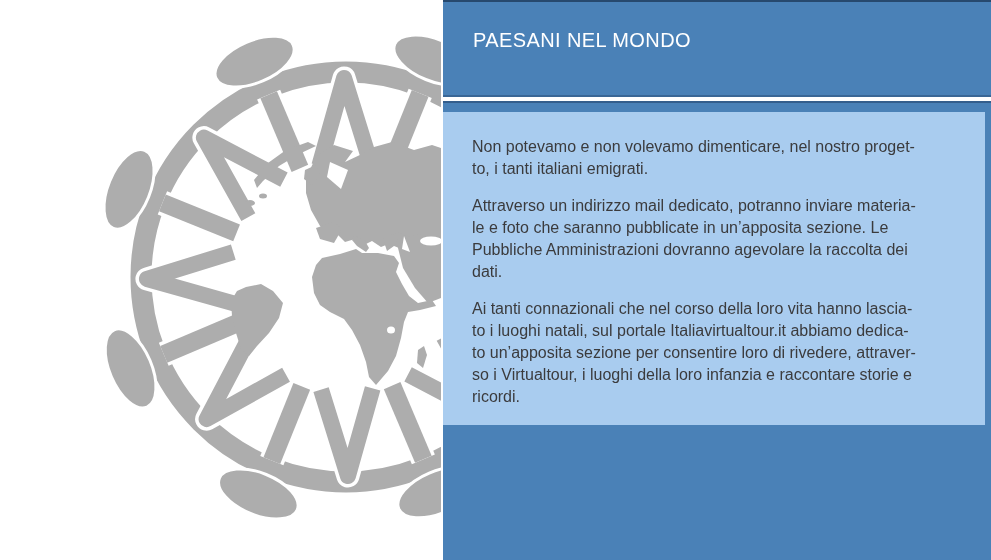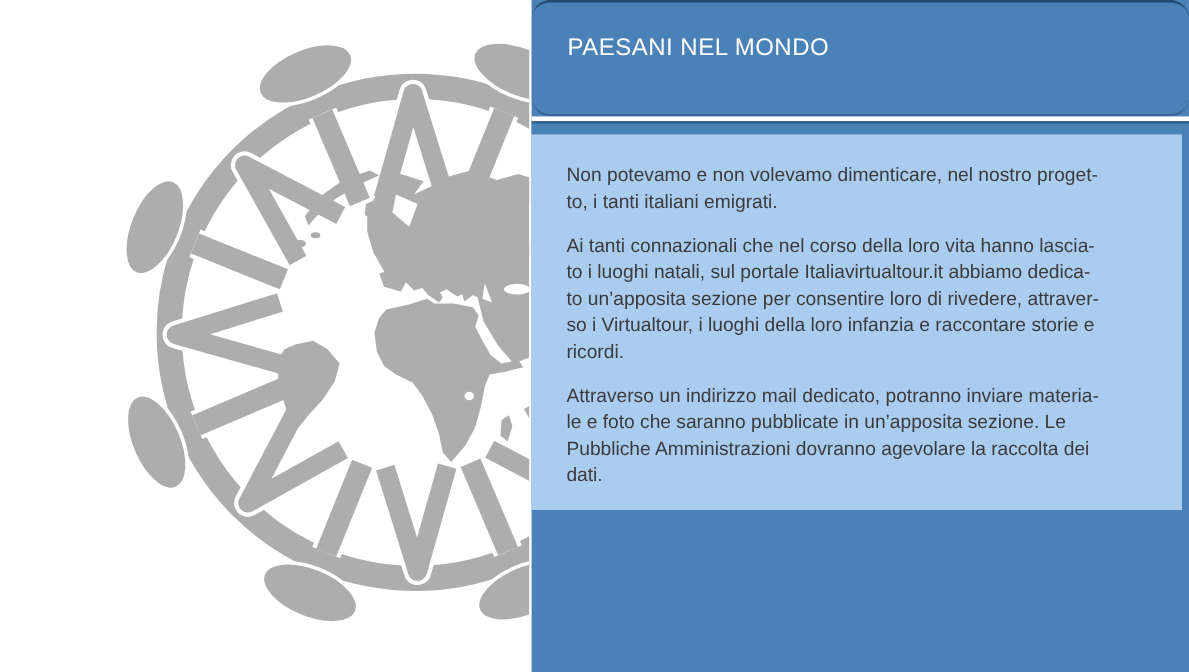--- a/index.html
+++ b/index.html
@@ -26,21 +26,20 @@
   .panel{
     position:absolute;left:443px;top:0;width:548px;height:560px;
     background:var(--accent-blue);
   }
   .panel-header{
     position:absolute;left:0;top:0;width:100%;height:97px;
     background:var(--accent-blue);
     border-top:2px solid var(--edge-dark);
     border-bottom:2px solid rgba(40,70,110,0.45);
     box-sizing:border-box;
-    border-radius:16px;
   }
   .panel-title{
     margin:0;padding:25px 10px 0 30px;
     font-size:20px;line-height:26px;font-weight:500;
     letter-spacing:0.4px;color:var(--title-white);
     white-space:nowrap;
   }
   .divider-gap{position:absolute;left:0;top:97px;width:100%;height:4px;background:#fff;}
   .divider-strip{
     position:absolute;left:0;top:101px;width:100%;height:11px;
@@ -121,25 +120,25 @@
 
   <div class="panel">
     <div class="panel-header">
       <h1 class="panel-title">PAESANI NEL MONDO</h1>
     </div>
     <div class="divider-gap"></div>
     <div class="divider-strip"></div>
     <div class="content-box">
       <p>Non potevamo e non volevamo dimenticare, nel nostro proget-
 to, i tanti italiani emigrati.</p>
+      <p>Attraverso un indirizzo mail dedicato, potranno inviare materia-
+le e foto che saranno pubblicate in un’apposita sezione. Le
+Pubbliche Amministrazioni dovranno agevolare la raccolta dei
+dati.</p>
       <p>Ai tanti connazionali che nel corso della loro vita hanno lascia-
 to i luoghi natali, sul portale Italiavirtualtour.it abbiamo dedica-
 to un’apposita sezione per consentire loro di rivedere, attraver-
 so i Virtualtour, i luoghi della loro infanzia e raccontare storie e
 ricordi.</p>
-      <p>Attraverso un indirizzo mail dedicato, potranno inviare materia-
-le e foto che saranno pubblicate in un’apposita sezione. Le
-Pubbliche Amministrazioni dovranno agevolare la raccolta dei
-dati.</p>
     </div>
   </div>
 
 </div>
 
 </body></html>

